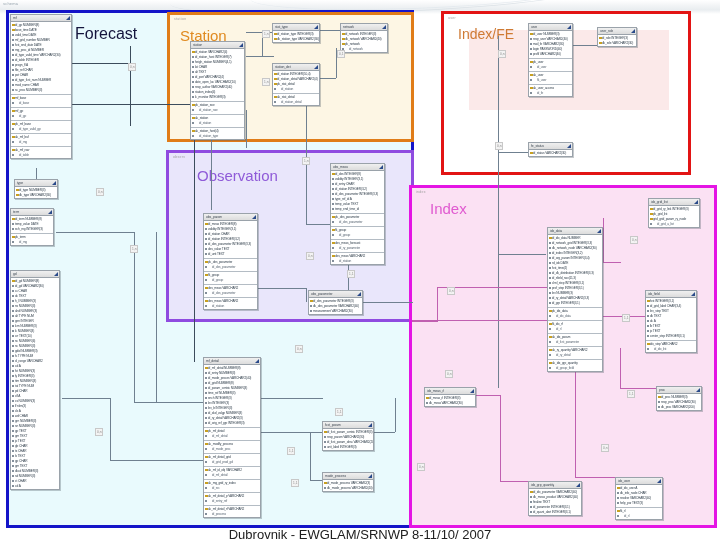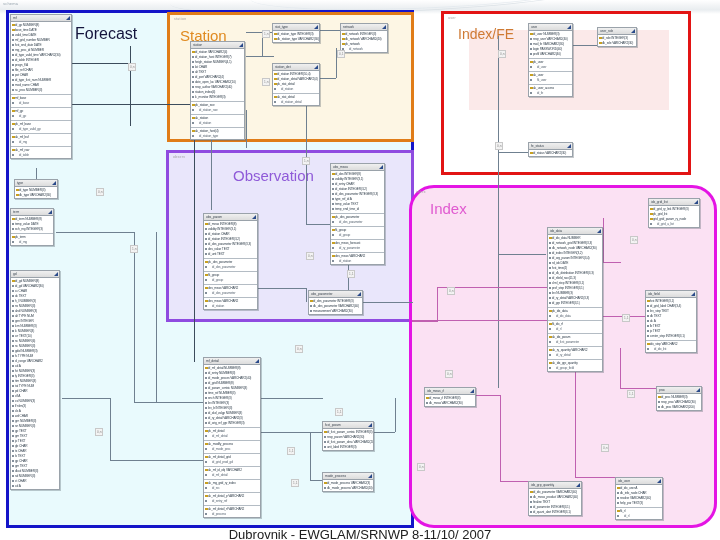--- a/index.html
+++ b/index.html
@@ -134,30 +134,30 @@
     <div class="rlabel" style="color: rgb(20, 20, 60);">Forecast</div>
   </div>
 
   <div class="region" id="region-station" style="border-color: rgb(224, 124, 24); background: rgb(253, 246, 228);">
     <div class="rtag">station</div>
     <div class="rlabel" style="color: rgb(224, 138, 32);">Station</div>
   </div>
 
   <div class="region" id="region-observation" style="border-color: rgb(143, 75, 224); background: rgb(233, 230, 251);">
     <div class="rtag">observ</div>
-    <div class="rlabel" style="color: rgb(143, 90, 216); margin-left: 36px;">Observation</div>
+    <div class="rlabel" style="color: rgb(143, 90, 216);">Observation</div>
   </div>
 
   <div class="region" id="region-userfe" style="border-color: rgb(226, 20, 20); background: rgb(255, 255, 255);">
     <div class="inner-tint"></div>
     <div class="rtag">user</div>
     <div class="rlabel" style="color: rgb(207, 122, 52);">Index/FE</div>
   </div>
 
-  <div class="region" id="region-index" style="border-color: rgb(228, 20, 228); background: rgb(251, 225, 243); border-radius: 25px;">
+  <div class="region" id="region-index" style="border-color: rgb(228, 20, 228); background: rgb(251, 225, 243);">
     <div class="rtag">index</div>
     <div class="rlabel" style="color: rgb(224, 90, 208);">Index</div>
   </div>
 
   <div id="links">
 
     <div class="lnk h dark" style="left:64px;top:63px;width:66px;"></div>
     <div class="lnk v dark" style="left:130px;top:46px;height:80px;"></div>
     <div class="lnk h dark" style="left:64px;top:104px;width:130px;"></div>
     <div class="lnk v dark" style="left:194px;top:104px;height:258px;"></div>

